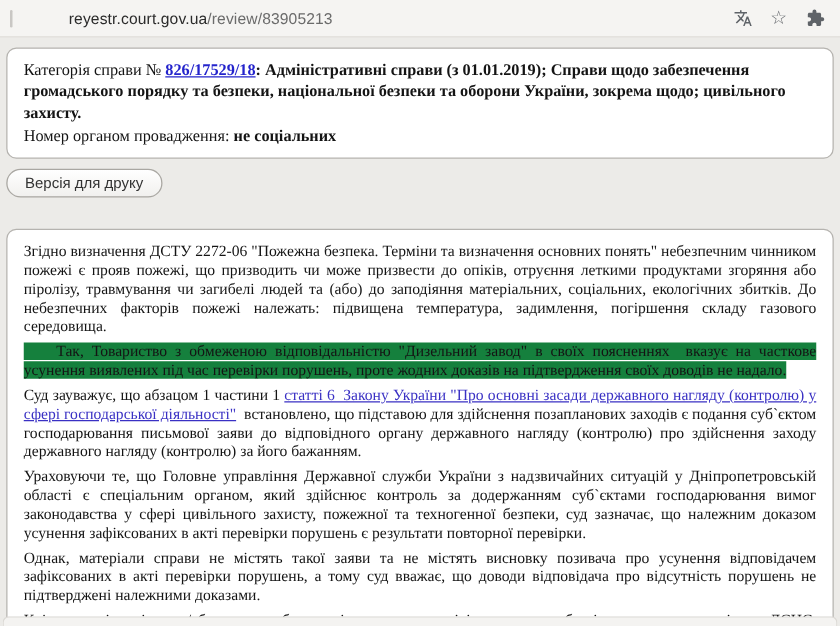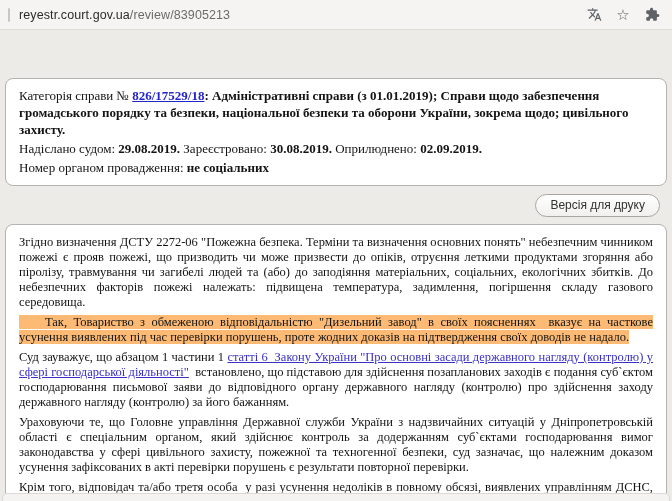--- a/index.html
+++ b/index.html
@@ -2,55 +2,55 @@
 <html lang="uk"><head>
 <meta charset="utf-8">
 <style>
   * { margin:0; padding:0; box-sizing:border-box; }
   html,body { width:672px; height:501px; overflow:hidden; }
   body { background:#ecebe8; font-family:"Liberation Sans","DejaVu Sans",sans-serif; position:relative; }
 
   
   .addressbar {
     height:30px; background:#f5f4f2; border-bottom:1px solid #dedcd8;
-    display:flex; align-items:center; padding:0 8px 0 8px;
+    display:flex; align-items:center; padding:0 8px 0 8px;gap:36px;
   }
   .bar-divider { width:2px; height:14px; background:#c9c7c4; border-radius:1px; margin-right:9px; }
   .url { flex:1; font-size:12.5px; letter-spacing:.1px; white-space:nowrap; cursor:text; }
   .url .domain { color:#2b2b2b; }
   .url .path   { color:#6b6b6b; }
   .bar-icons { display:flex; align-items:center; gap:13px; padding-right:4px; }
   .bar-icons .icon { width:16px; height:16px; display:flex; align-items:center; justify-content:center; color:#5f6368; cursor:pointer; }
   .bar-icons svg { width:15px; height:15px; fill:#5f6368; }
   .star-glyph { font-size:15px; line-height:15px; color:#5f6368; }
 
   
   .page { padding:8px 5px 0 5px; }
 
   .card {
     background:#ffffff; border:1px solid #b5b3af; border-radius:8px;
     font-family:"Liberation Serif","DejaVu Serif",serif; color:#141414;
   }
 
-  .header-card { padding:6px 13px 7px 13px; font-size:13px; line-height:17px;margin-top:40px; }
+  .header-card { padding:6px 13px 7px 13px; font-size:13px; line-height:17px; }
   .header-card p { margin:2px 0; }
   .case-link { color:#2424cc; font-weight:bold; text-decoration:underline; cursor:pointer; }
   .hdr-bold { font-weight:bold; }
 
-  .btn-row { display:flex; justify-content:flex-end; padding:8px 7px 7px 0; }
+  .btn-row { display:flex; padding:8px 7px 25px 0; }
   .print-btn {
     font-family:"Liberation Sans","DejaVu Sans",sans-serif;
     font-size:12px; color:#333; background:linear-gradient(#ffffff,#f1f0ee);
     border:1px solid #a9a7a2; border-radius:12px; padding:3px 14px 4px 14px;
     cursor:pointer; white-space:nowrap;
   }
 
   .doc-card { padding:5px 13px 8px 13px; font-size:12.5px; line-height:15px; text-align:justify; }
   .doc-card p { margin:5px 0; }
-  .hl { background:#fdba74; padding-left:26px; }
+  .hl { background:#15803d; padding-left:26px; }
   .statute-link { color:#3a31c4; text-decoration:underline; cursor:pointer; }
 
   .next-box-edge {
     position:absolute; left:2px; right:2px; bottom:0; height:8px;
     background:#f4f3f1; border:1px solid #dcdad6; border-bottom:none;
     border-radius:5px 5px 0 0;
   }
 </style>
 </head>
 <body>
@@ -73,38 +73,33 @@
         </svg>
     </span>
   </div>
 </div>
 
 <div class="page">
 
   <div class="card header-card">
     <p><span>Категорія справи №</span>
       <a class="case-link">826/17529/18</a><span class="hdr-bold">: Адміністративні справи (з 01.01.2019); Справи щодо забезпечення громадського порядку та безпеки, національної безпеки та оборони України, зокрема щодо; цивільного захисту.</span></p>
-    <p><span>Надіслано судом:</span>
-      <span class="hdr-bold">29.08.2019.</span>
-      <span>Зареєстровано:</span>
-      <span class="hdr-bold">30.08.2019.</span>
-      <span>Оприлюднено:</span>
-      <span class="hdr-bold">02.09.2019.</span></p>
     <p><span>Номер органом провадження:</span>
       <span class="hdr-bold">не соціальних</span></p>
   </div>
 
   <div class="btn-row">
     <button class="print-btn">Версія для друку</button>
   </div>
 
   <div class="card doc-card">
     <p>Згідно визначення ДСТУ 2272-06 "Пожежна безпека. Терміни та визначення основних понять" небезпечним чинником пожежі є прояв пожежі, що призводить чи може призвести до опіків, отруєння леткими продуктами згоряння або піролізу, травмування чи загибелі людей та (або) до заподіяння матеріальних, соціальних, екологічних збитків. До небезпечних факторів пожежі належать: підвищена температура, задимлення, погіршення складу газового середовища.</p>
     <p><span class="hl">Так, Товариство з обмеженою відповідальністю "Дизельний завод" в своїх поясненнях &nbsp;вказує на часткове усунення виявлених під час перевірки порушень, проте жодних доказів на підтвердження своїх доводів не надало.</span></p>
     <p><span>Суд зауважує, що абзацом 1 частини 1 </span><a class="statute-link">статті 6 &nbsp;Закону України "Про основні засади державного нагляду (контролю) у сфері господарської діяльності"</a><span>&nbsp; встановлено, що підставою для здійснення позапланових заходів є подання суб`єктом господарювання письмової заяви до відповідного органу державного нагляду (контролю) про здійснення заходу державного нагляду (контролю) за його бажанням.</span></p>
     <p>Ураховуючи те, що Головне управління Державної служби України з надзвичайних ситуацій у Дніпропетровській області є спеціальним органом, який здійснює контроль за додержанням суб`єктами господарювання вимог законодавства у сфері цивільного захисту, пожежної та техногенної безпеки, суд зазначає, що належним доказом усунення зафіксованих в акті перевірки порушень є результати повторної перевірки.</p>
+    <p>Однак, матеріали справи не містять такої заяви та не містять висновку позивача про усунення відповідачем зафіксованих в акті перевірки порушень, а тому суд вважає, що доводи відповідача про відсутність порушень не підтверджені належними доказами.</p>
     <p>Крім того, відповідач та/або третя особа &nbsp;у разі усунення недоліків в повному обсязі, виявлених управлінням ДСНС, які створюють загрозу життю та здоров`ю людей, не позбавлений можливостей звернутись до суду першої інстанції з заявою про скасування заходів реагування щодо державного нагляду (контролю), застосованих судом за результатом розгляду адміністративної справи.</p>
 
   </div>
 
 </div>
 
 <div class="next-box-edge"></div>
 
 </body></html>

